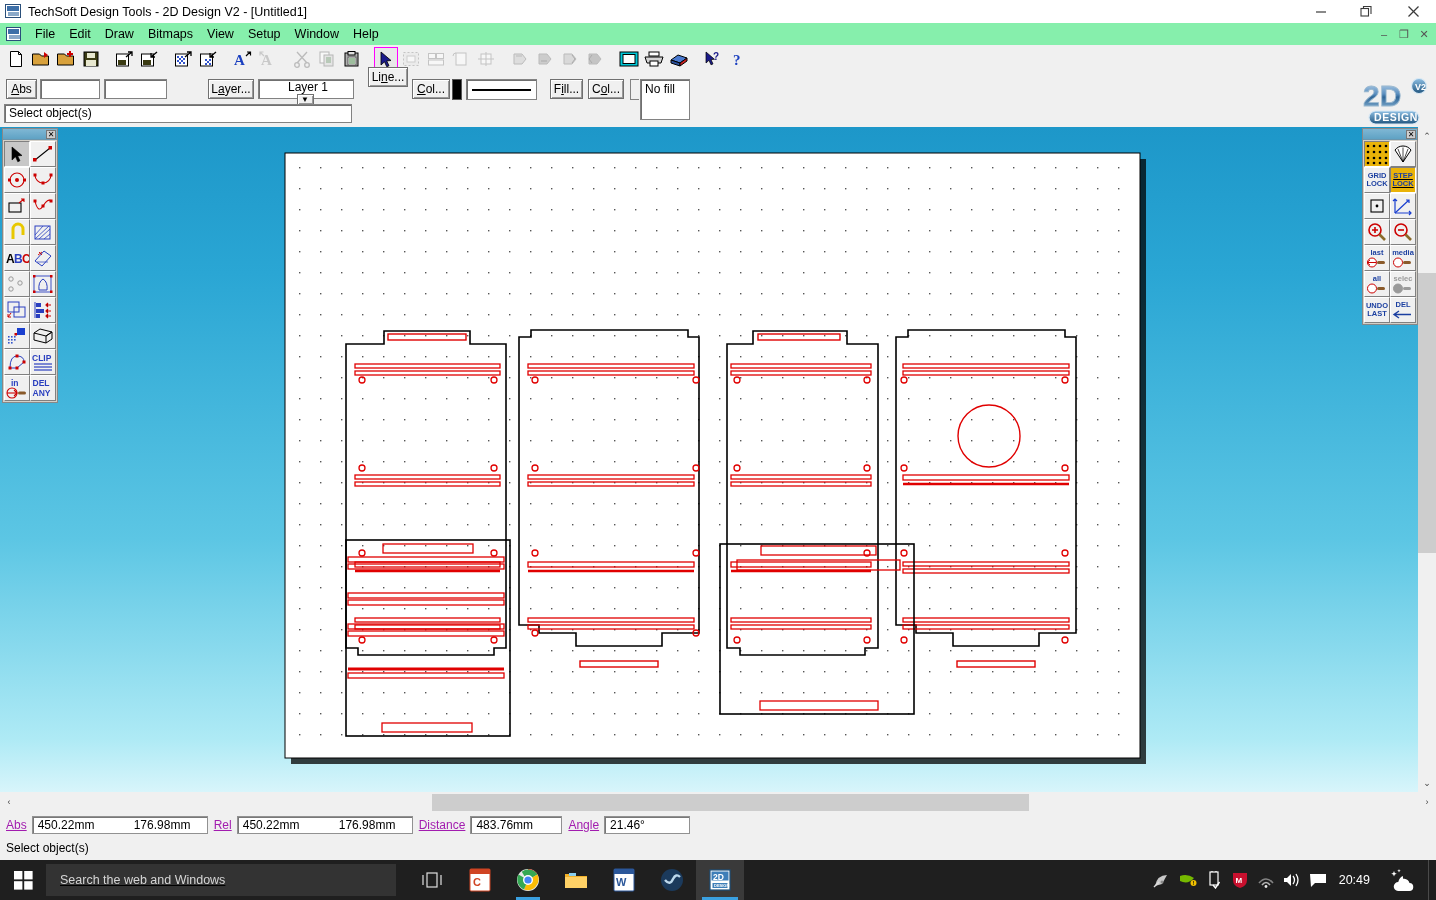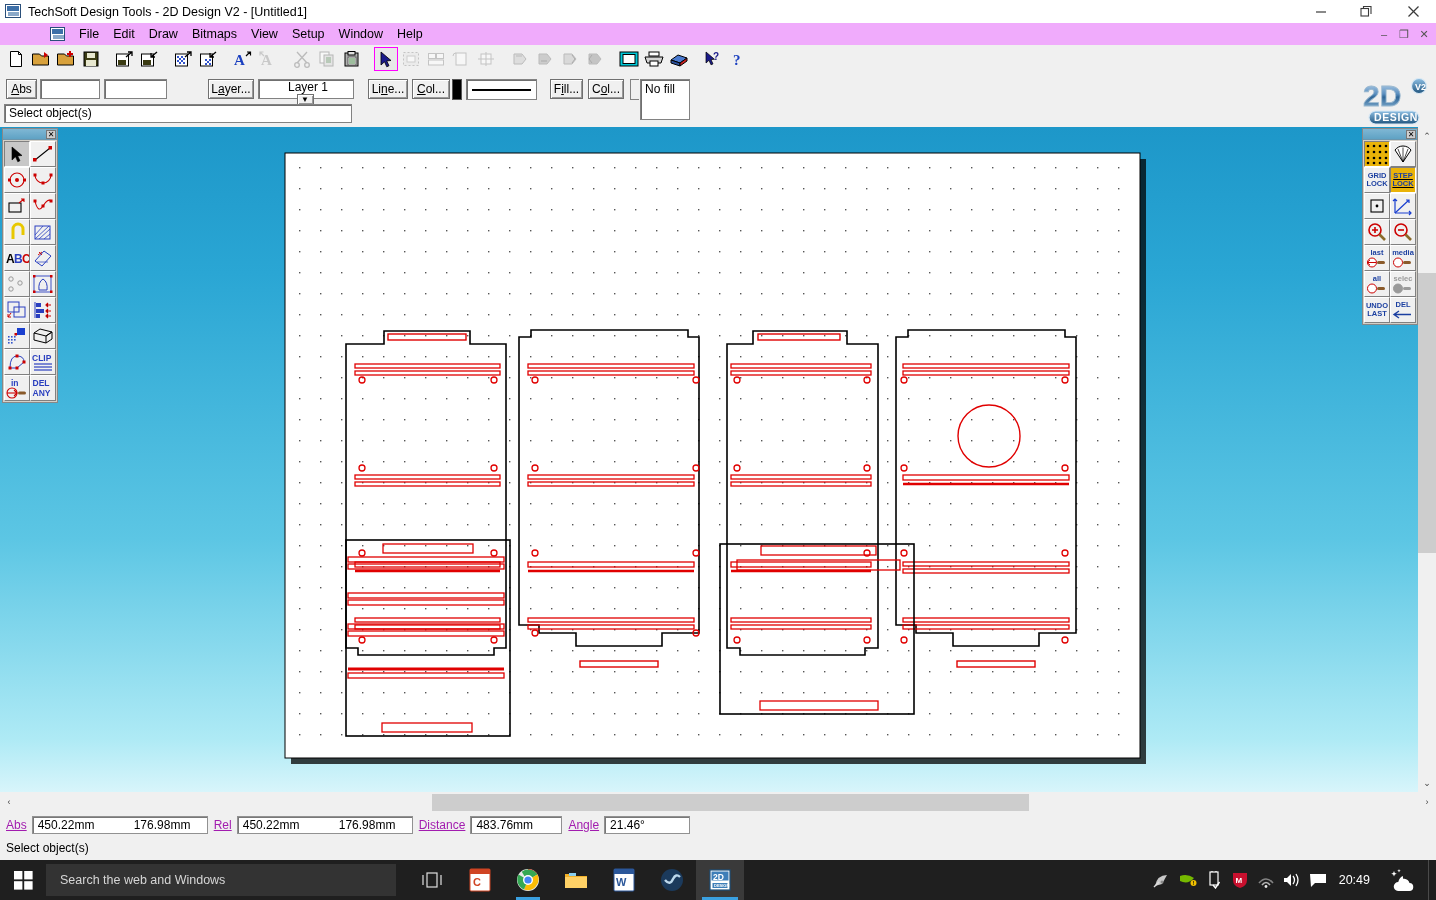--- a/index.html
+++ b/index.html
@@ -39,21 +39,21 @@
   .winbtns { position: absolute; right: 0; top: 0; display: flex; height: 23px; }
   .winbtn {
     width: 46px; height: 23px; display: flex; align-items: center; justify-content: center;
     color: #3b3b3b; font-size: 13px;
   }
   .winbtn svg { display: block; }
 
   
   .menubar {
     position: absolute; left: 0; top: 23px; width: 1436px; height: 22px;
-    background: #f0abfc; display: flex; align-items: center; padding-left: 44px;
+    background: #86efac; display: flex; align-items: center;
   }
   .menu-appicon { width: 16px; height: 15px; margin: 0 6px 0 6px; flex: none; }
   .menubar .mi {
     padding: 2px 7px 3px 7px; font-size: 12.5px; color: #000; cursor: default;
   }
   .mdi-btns { position: absolute; right: 2px; top: 2px; display: flex; }
   .mdi-btn {
     width: 20px; height: 18px; display: flex; align-items: center; justify-content: center;
     font-size: 11px; color: #555;
   }
@@ -97,21 +97,21 @@
     position: absolute; left: 258px; top: 79px; width: 96px; height: 20px;
     background: #fff; border: 1px solid #828282; box-shadow: inset 1px 1px 0 #707070;
     display: flex; align-items: center; flex-direction: column;
   }
   .layer-combo .lc-text { padding-left: 4px; font-size: 12px; flex: 1; }
   .layer-combo .lc-arrow {
     width: 17px; height: 16px; margin-right: 2px; background: #f0f0f0;
     border: 1px solid #707070; box-shadow: inset 1px 1px 0 #fff, inset -1px -1px 0 #9a9a9a;
     display: flex; align-items: center; justify-content: center; font-size: 8px;
   }
-  .line-btn { position: absolute; left: 368px; top: 79px; width: 40px; }
+  .line-btn { position: absolute; left: 368px; top: 67px; width: 40px; }
   .lcol-btn { position: absolute; left: 412px; top: 79px; width: 38px; }
   .lineswatch {
     position: absolute; left: 452px; top: 79px; width: 10px; height: 21px;
     background: #000; border: 1px solid #555;
   }
   .linestyle {
     position: absolute; left: 466px; top: 79px; width: 71px; height: 21px;
     background: #fff; border: 1px solid #828282; box-shadow: inset 1px 1px 0 #707070;
   }
   .linestyle::after {
@@ -221,21 +221,21 @@
   }
   .sb-field span { padding-left: 5px; }
   .statusbar2 {
     position: absolute; left: 0; top: 838px; width: 1436px; height: 22px;
     background: #f0f0f0; font-size: 12px; color: #000; padding-left: 6px; line-height: 20px;
   }
 
   
   .taskbar {
     position: absolute; left: 0; top: 860px; width: 1436px; height: 40px;
-    background: #1f1f1f; display: flex; align-items: center;
+    background: #1f1f1f; display: flex; align-items: center; text-decoration: underline;
   }
   .start-btn {
     width: 46px; height: 40px; display: flex; align-items: center; justify-content: center;
   }
   .searchbox {
     width: 350px; height: 32px; background: #333333; margin-left: 0px;
     display: flex; align-items: center; color: #d6d6d6; font-size: 12.5px; padding-left: 14px;
   }
   .tb-tasks { display: flex; align-items: center; margin-left: 12px; }
   .tb-task {

